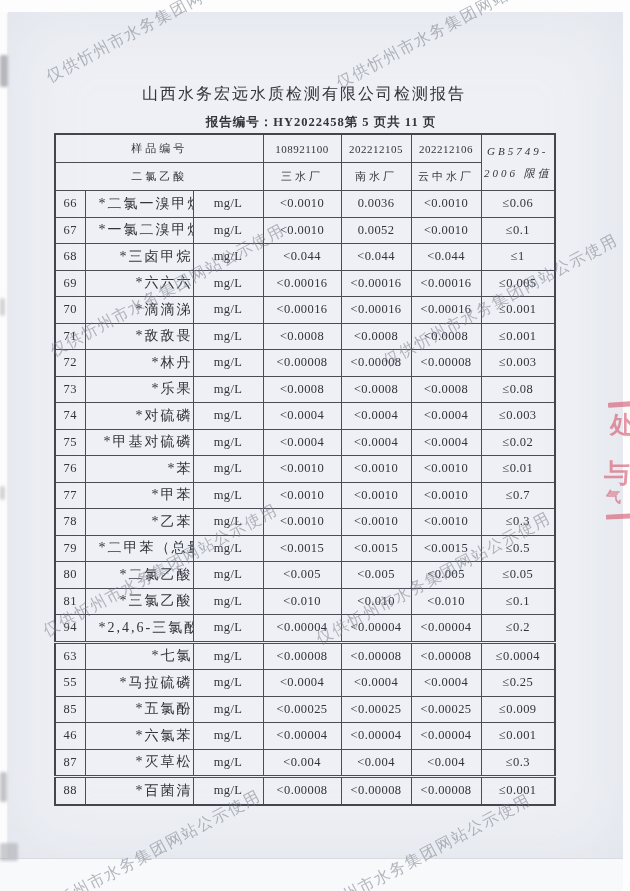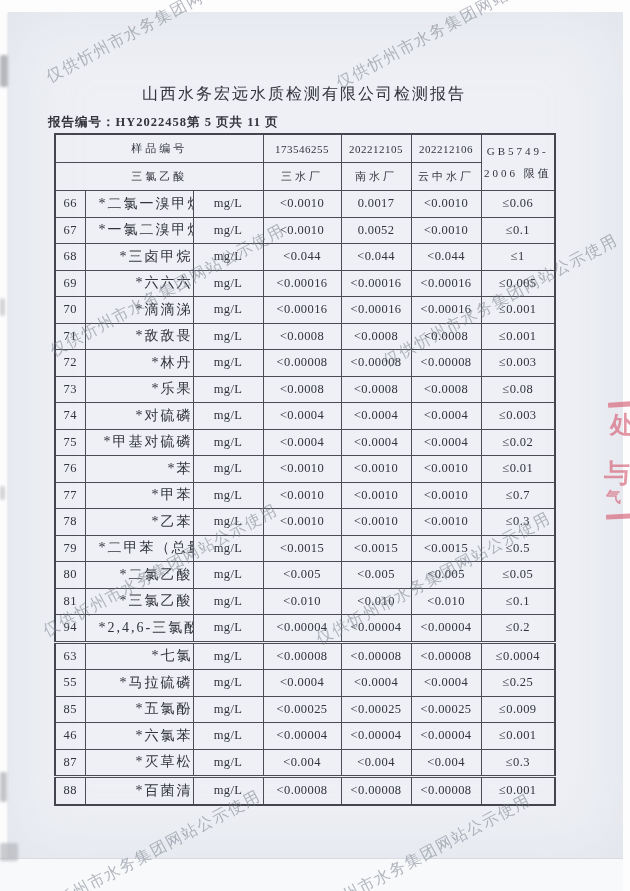--- a/index.html
+++ b/index.html
@@ -11,33 +11,33 @@
   .artifact{position:absolute;background:#b6b7bc;filter:blur(1.5px);border-radius:2px;z-index:2;}
   .a1{left:0;top:55px;width:8px;height:32px;}
   .a2{left:0;top:298px;width:5px;height:18px;opacity:.6;}
   .a3{left:0;top:486px;width:5px;height:14px;opacity:.6;}
   .a4{left:0;top:772px;width:7px;height:30px;opacity:.8;}
   .a5{left:0;top:843px;width:18px;height:18px;opacity:.7;}
 
   .title{position:absolute;left:54px;top:84px;width:500px;text-align:center;
          font-size:16px;font-weight:400;letter-spacing:2px;color:#33343c;z-index:3;}
   .meta{position:absolute;left:48px;top:114px;width:546px;display:flex;
-        justify-content:flex-start;z-index:3;}
+        justify-content:center;z-index:3;}
   .meta span{font-size:12.5px;font-weight:600;color:#33343c;letter-spacing:1px;}
 
   table.report{position:absolute;left:54px;top:133px;width:500px;border-collapse:collapse;
         table-layout:fixed;z-index:3;color:#32343c;}
   table.report td, table.report th{border:1px solid #4b4c55;padding:0;text-align:center;
         font-weight:400;overflow:hidden;white-space:nowrap;}
   table.report{border:2px solid #44454e;}
   col.c-no{width:30px;} col.c-name{width:108px;} col.c-unit{width:70px;}
   col.c-v1{width:78px;} col.c-v2{width:70px;} col.c-v3{width:70px;} col.c-lim{width:74px;}
   tr.hrow th{height:27px;font-size:11px;letter-spacing:3px;margin-top:21px;}
   tr.hrow th.sample-id{letter-spacing:0.5px;}
-  th.limit-head{letter-spacing:0.5px;line-height:1.95;font-size:12.5px;}
+  th.limit-head{letter-spacing:0.5px;line-height:1.95;font-size:12.5px;font-style:italic;}
   tbody td{height:25.5px;font-size:12.5px;letter-spacing:0.4px;}
   tbody td.col-name{text-align:right;padding-left:13px;letter-spacing:2px;font-size:14px;}
   tr.seam td{border-top:3px double #4b4c55;}
 
   
   .watermark-layer{position:absolute;inset:0;pointer-events:none;z-index:6;}
   .wm{position:absolute;font-family:"Liberation Sans","DejaVu Sans",sans-serif;
       font-size:16px;letter-spacing:1.5px;color:rgba(122,128,140,0.55);
       white-space:nowrap;transform:rotate(-28deg);transform-origin:left center;}
   .wm1{left:48px;top:68px;}  .wm2{left:338px;top:74px;}
@@ -89,42 +89,42 @@
         <col class="c-name">
         <col class="c-unit">
       <col class="c-v1">
         <col class="c-v2">
         <col class="c-v3">
         <col class="c-lim">
     </colgroup>
     <thead>
       <tr class="hrow">
         <th colspan="3">样品编号</th>
-        <th class="sample-id">173546255</th>
+        <th class="sample-id">108921100</th>
         <th class="sample-id">202212105</th>
         <th class="sample-id">202212106</th>
         <th rowspan="2" class="limit-head">
           <span>GB5749-</span><br>
           <span>2006 限值</span>
         </th>
       </tr>
       <tr class="hrow">
-        <th colspan="3">三氯乙酸</th>
+        <th colspan="3">二氯乙酸</th>
         <th>三水厂</th>
         <th>南水厂</th>
         <th>云中水厂</th>
       </tr>
     </thead>
     <tbody>
         <tr>
           <td class="col-no">66</td>
           <td class="col-name">*二氯一溴甲烷</td>
           <td class="col-unit">mg/L</td>
           <td class="col-val">&lt;0.0010</td>
-          <td class="col-val">0.0017</td>
+          <td class="col-val">0.0036</td>
           <td class="col-val">&lt;0.0010</td>
           <td class="col-limit">≤0.06</td>
         </tr>
         <tr>
           <td class="col-no">67</td>
           <td class="col-name">*一氯二溴甲烷</td>
           <td class="col-unit">mg/L</td>
           <td class="col-val">&lt;0.0010</td>
           <td class="col-val">0.0052</td>
           <td class="col-val">&lt;0.0010</td>

